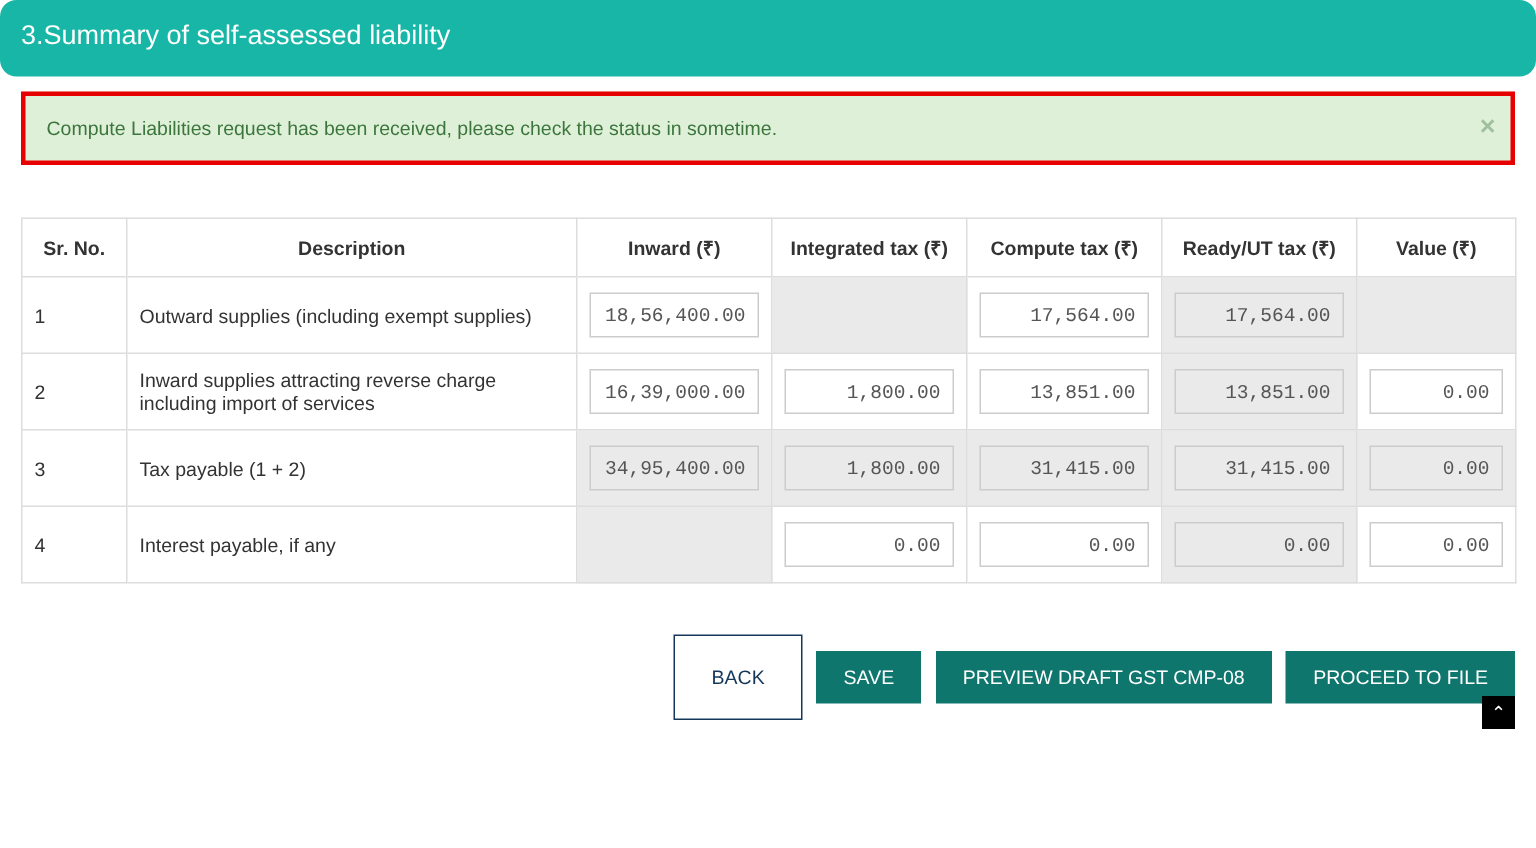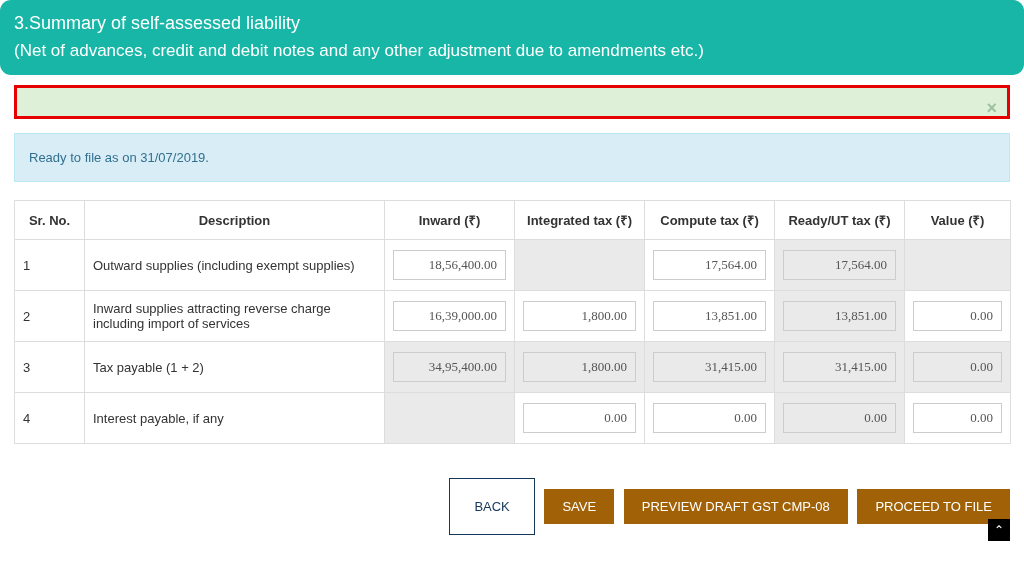--- a/index.html
+++ b/index.html
@@ -49,21 +49,21 @@
     background: #d9edf7;
     border: 1px solid #bce8f1;
     color: #31708f;
     padding: 16px 14px;
     margin-top: 14px;
     font-size: 13px;
   }
   table.liab {
     width: 100%;
     border-collapse: collapse;
-    margin-top: 18px;
+    margin-top: 35px;
     table-layout: fixed;
   }
   table.liab th, table.liab td {
     border: 1px solid #ddd;
     padding: 10px 8px;
     vertical-align: middle;
     font-size: 13px;
     text-align: left;
   }
   table.liab th {
@@ -78,21 +78,21 @@
   col.c-igst  { width: 130px; }
   col.c-cgst  { width: 130px; }
   col.c-sgst  { width: 130px; }
   col.c-cess  { width: 106px; }
   input.cell {
     width: 100%;
     height: 30px;
     border: 1px solid #ccc;
     text-align: right;
     padding: 0 8px;
-    font-family: Liberation Serif, serif;
+    font-family: Liberation Mono, monospace;
     font-size: 13px;
     background: #fff;
     color: #555;
   }
   td.disabled, td.disabled input.cell {
     background: #eaeaea;
   }
   td.disabled input.cell { border: 1px solid #ccc; color:#555; }
   td.blank-disabled { background: #eaeaea; }
   .btn-row {
@@ -112,53 +112,50 @@
     font-family: inherit;
   }
   .btn-outline {
     background: #fff;
     color: #14375a;
     border: 1px solid #14375a;
     padding: 20px 24px;
     text-align: right;
   }
   .btn-primary {
-    background: #a16207;
+    background: #0f766e;
     color: #fff;
   }
   .caret-up {
     position: absolute;
     right: 0;
     bottom: 0;
     width: 22px;
     height: 22px;
     background: #000;
     color: #fff;
     font-size: 12px;
     line-height: 22px;
     text-align: center;
   }
 </style>
 </head>
 <body>
 
 <div class="header-bar">
   <div class="header-title">3.Summary of self-assessed liability</div>
-  <div class="header-sub">(Net of advances, credit and debit notes and any other adjustment due to amendments etc.)</div>
 </div>
 
 <div class="content-wrap">
 
   <div class="alert-success">
+    <span>Compute Liabilities request has been received, please check the status in sometime.</span>
     <span class="close">×</span>
   </div>
 
-  <div class="alert-info">
-    <span>Ready to file as on 31/07/2019.</span>
-  </div>
 
   <table class="liab">
     <colgroup>
       <col class="c-sr">
         <col class="c-desc">
         <col class="c-val">
         <col class="c-igst">
         <col class="c-cgst">
         <col class="c-sgst">
         <col class="c-cess">

